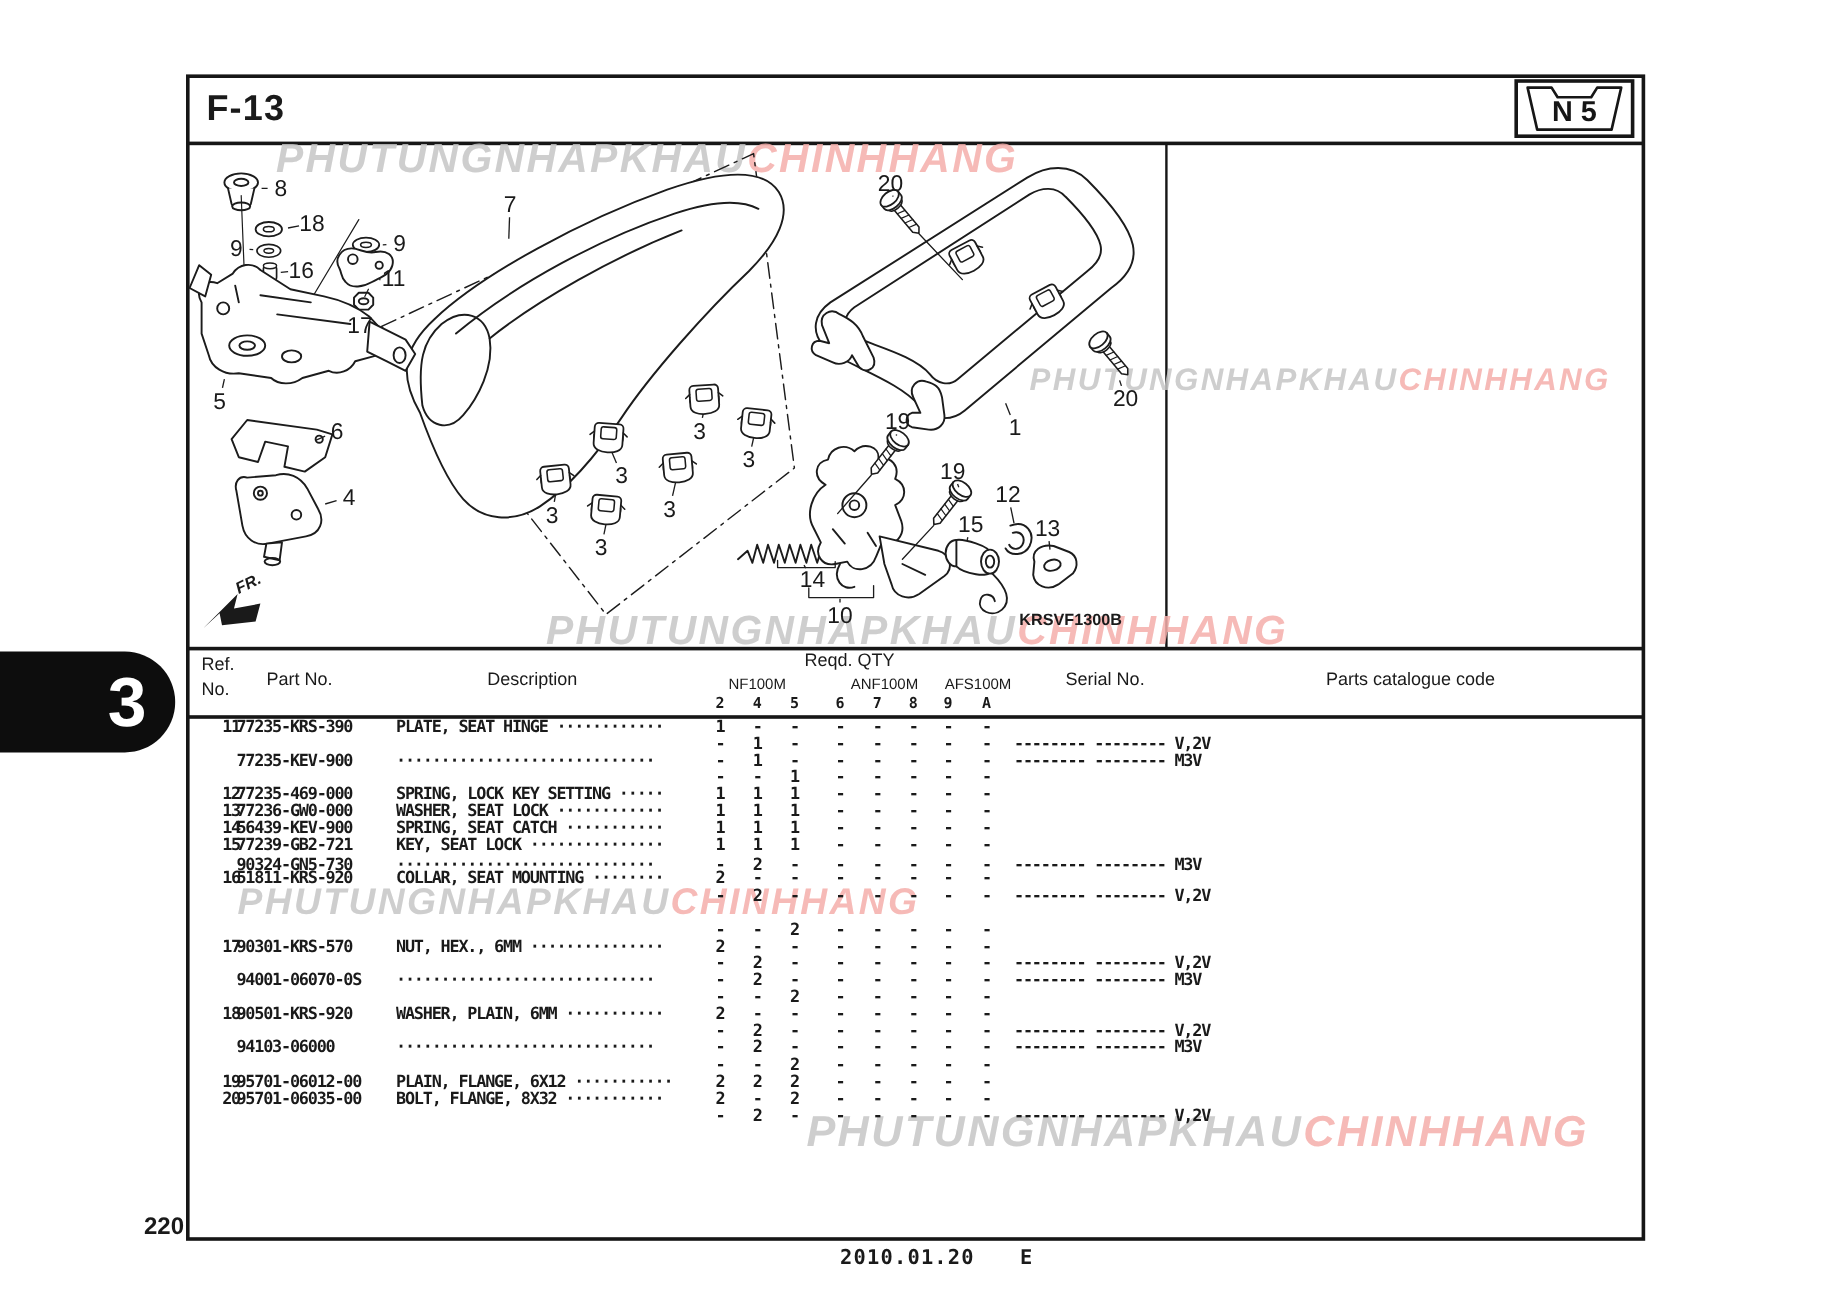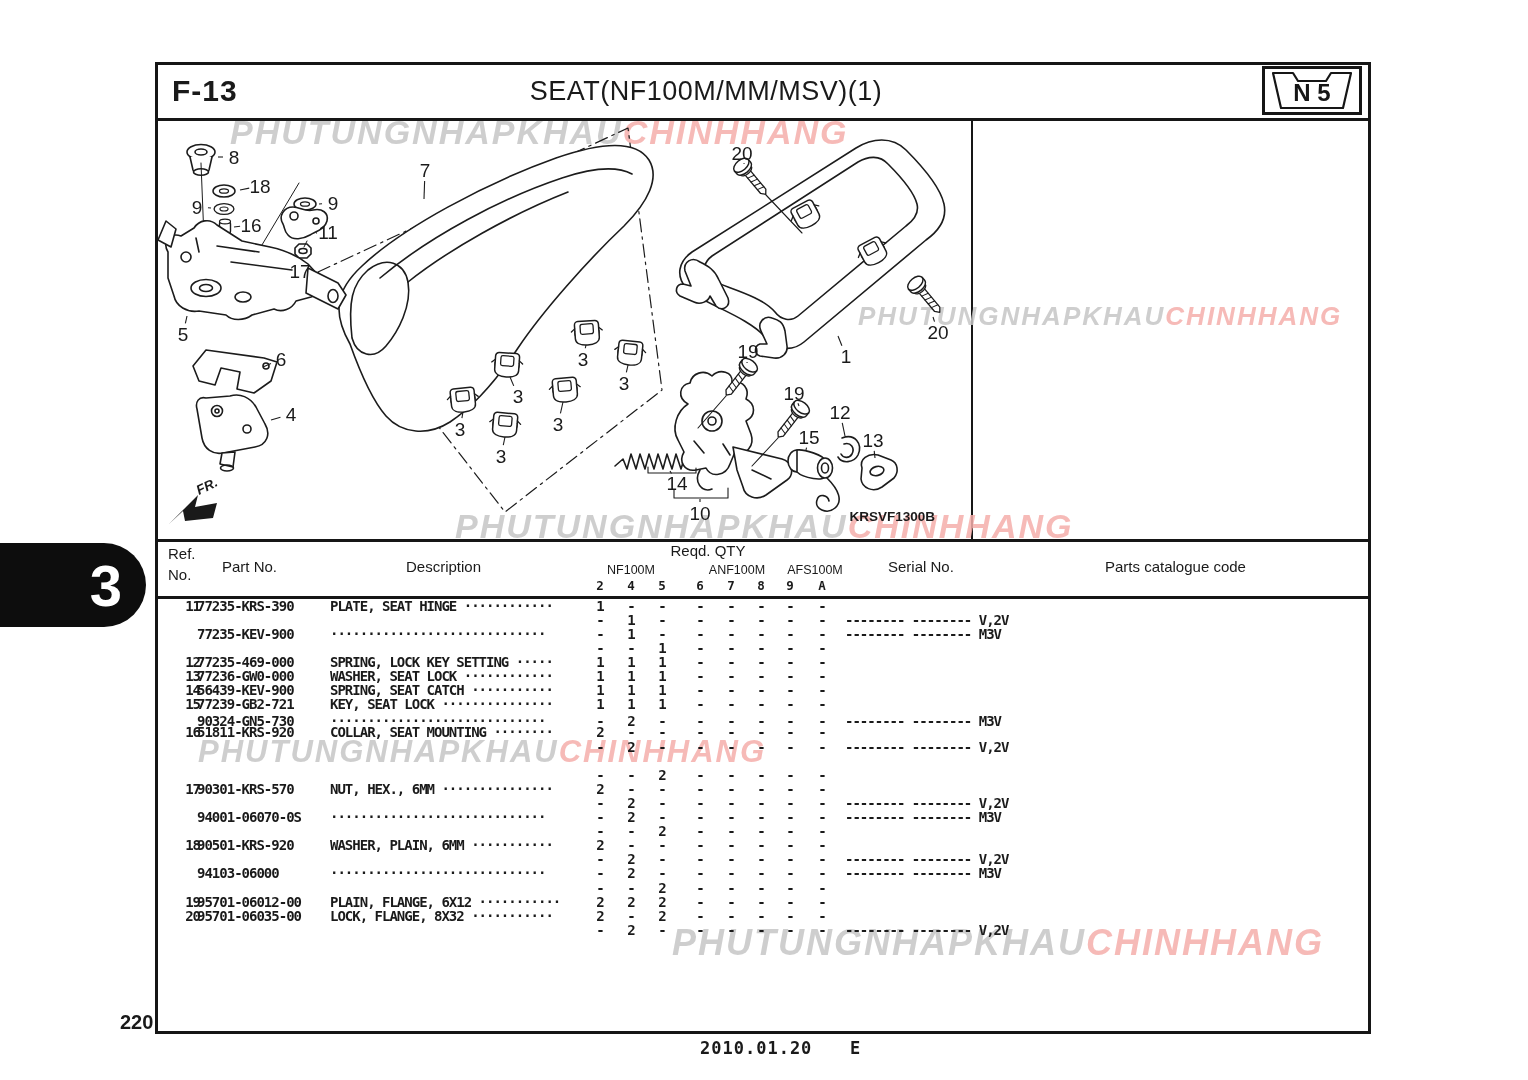--- a/index.html
+++ b/index.html
@@ -59,21 +59,20 @@
       <div class="wm" style="left: 672px; top: 922px; font-size: 36px;"><span style="color: rgb(198, 198, 198);">PHUTUNGNHAPKHAU</span><span style="color: rgb(245, 174, 171);">CHINHHANG</span></div>
     </div>
 
   <div class="frame"></div>
   <div class="rule-h" style="left:156px;top:118px;width:1213px;height:3px;"></div>
   <div class="rule-h" style="left:156px;top:539px;width:1213px;height:2.5px;"></div>
   <div class="rule-h" style="left:156px;top:596px;width:1213px;height:2.5px;"></div>
   <div class="rule-v" style="left:971px;top:120px;width:2px;height:420px;"></div>
 
   <div class="fig-code">F-13</div>
-  <div class="title">SEAT(NF100M/MM/MSV)(1)</div>
   <div class="plate">
     <svg width="94" height="43" viewBox="0 0 94 43">
       <path d="M8,4 L28,4 L33,12 L61,12 L66,4 L86,4 L78,39 L16,39 Z" fill="#ffffff" stroke="#161616" stroke-width="2.2" stroke-linejoin="round"></path>
       <text x="47" y="32" text-anchor="middle" font-size="24" font-weight="bold" font-family="Liberation Sans, sans-serif" fill="#161616">N 5</text>
     </svg>
   </div>
 
   <div class="tab3">
     <span>3</span>
   </div>
@@ -526,21 +525,21 @@
         <span class="tl-qty" style="left: 662px;">2</span>
         <span class="tl-qty" style="left: 700px;">-</span>
         <span class="tl-qty" style="left: 731px;">-</span>
         <span class="tl-qty" style="left: 761px;">-</span>
         <span class="tl-qty" style="left: 790px;">-</span>
         <span class="tl-qty" style="left: 822px;">-</span>
       </div>
       <div class="table-line" style="top: 908.7px;">
         <span class="tl-ref">20</span>
         <span class="tl-part">95701-06035-00</span>
-        <span class="tl-desc">LOCK, FLANGE, 8X32 ···········</span>
+        <span class="tl-desc">BOLT, FLANGE, 8X32 ···········</span>
         <span class="tl-qty" style="left: 600px;">2</span>
         <span class="tl-qty" style="left: 631px;">-</span>
         <span class="tl-qty" style="left: 662px;">2</span>
         <span class="tl-qty" style="left: 700px;">-</span>
         <span class="tl-qty" style="left: 731px;">-</span>
         <span class="tl-qty" style="left: 761px;">-</span>
         <span class="tl-qty" style="left: 790px;">-</span>
         <span class="tl-qty" style="left: 822px;">-</span>
       </div>
       <div class="table-line" style="top: 922.8px;">

